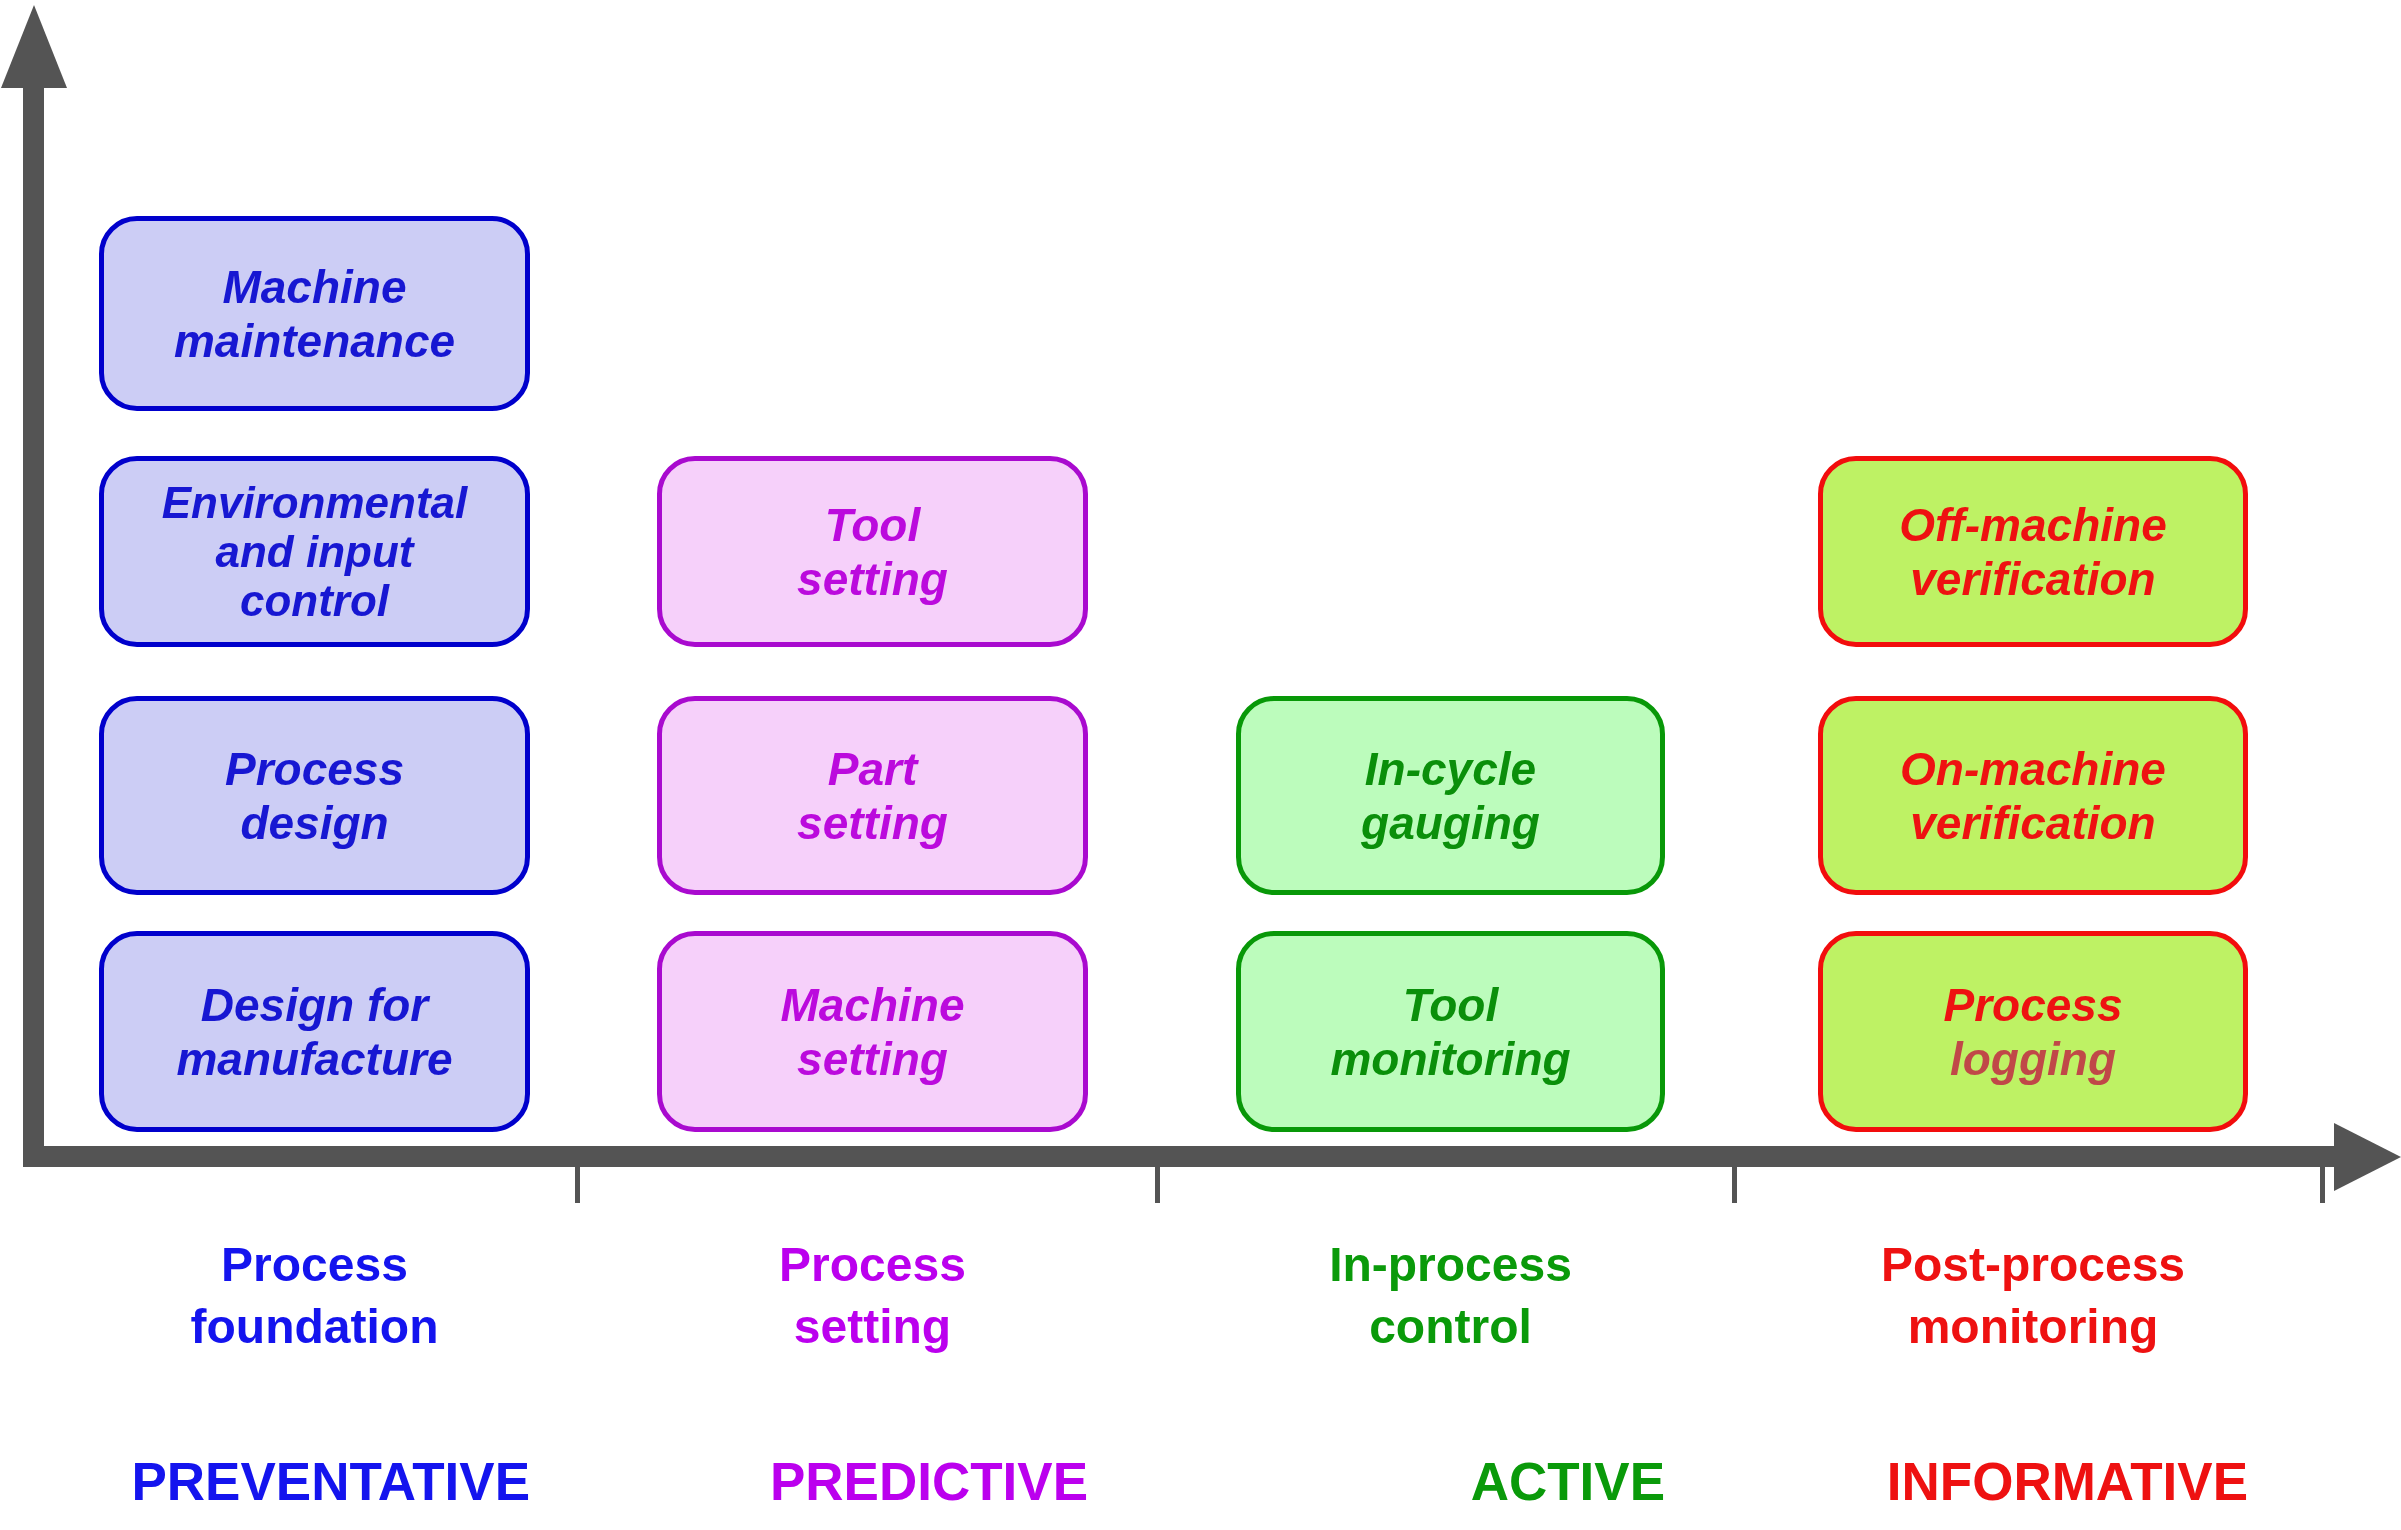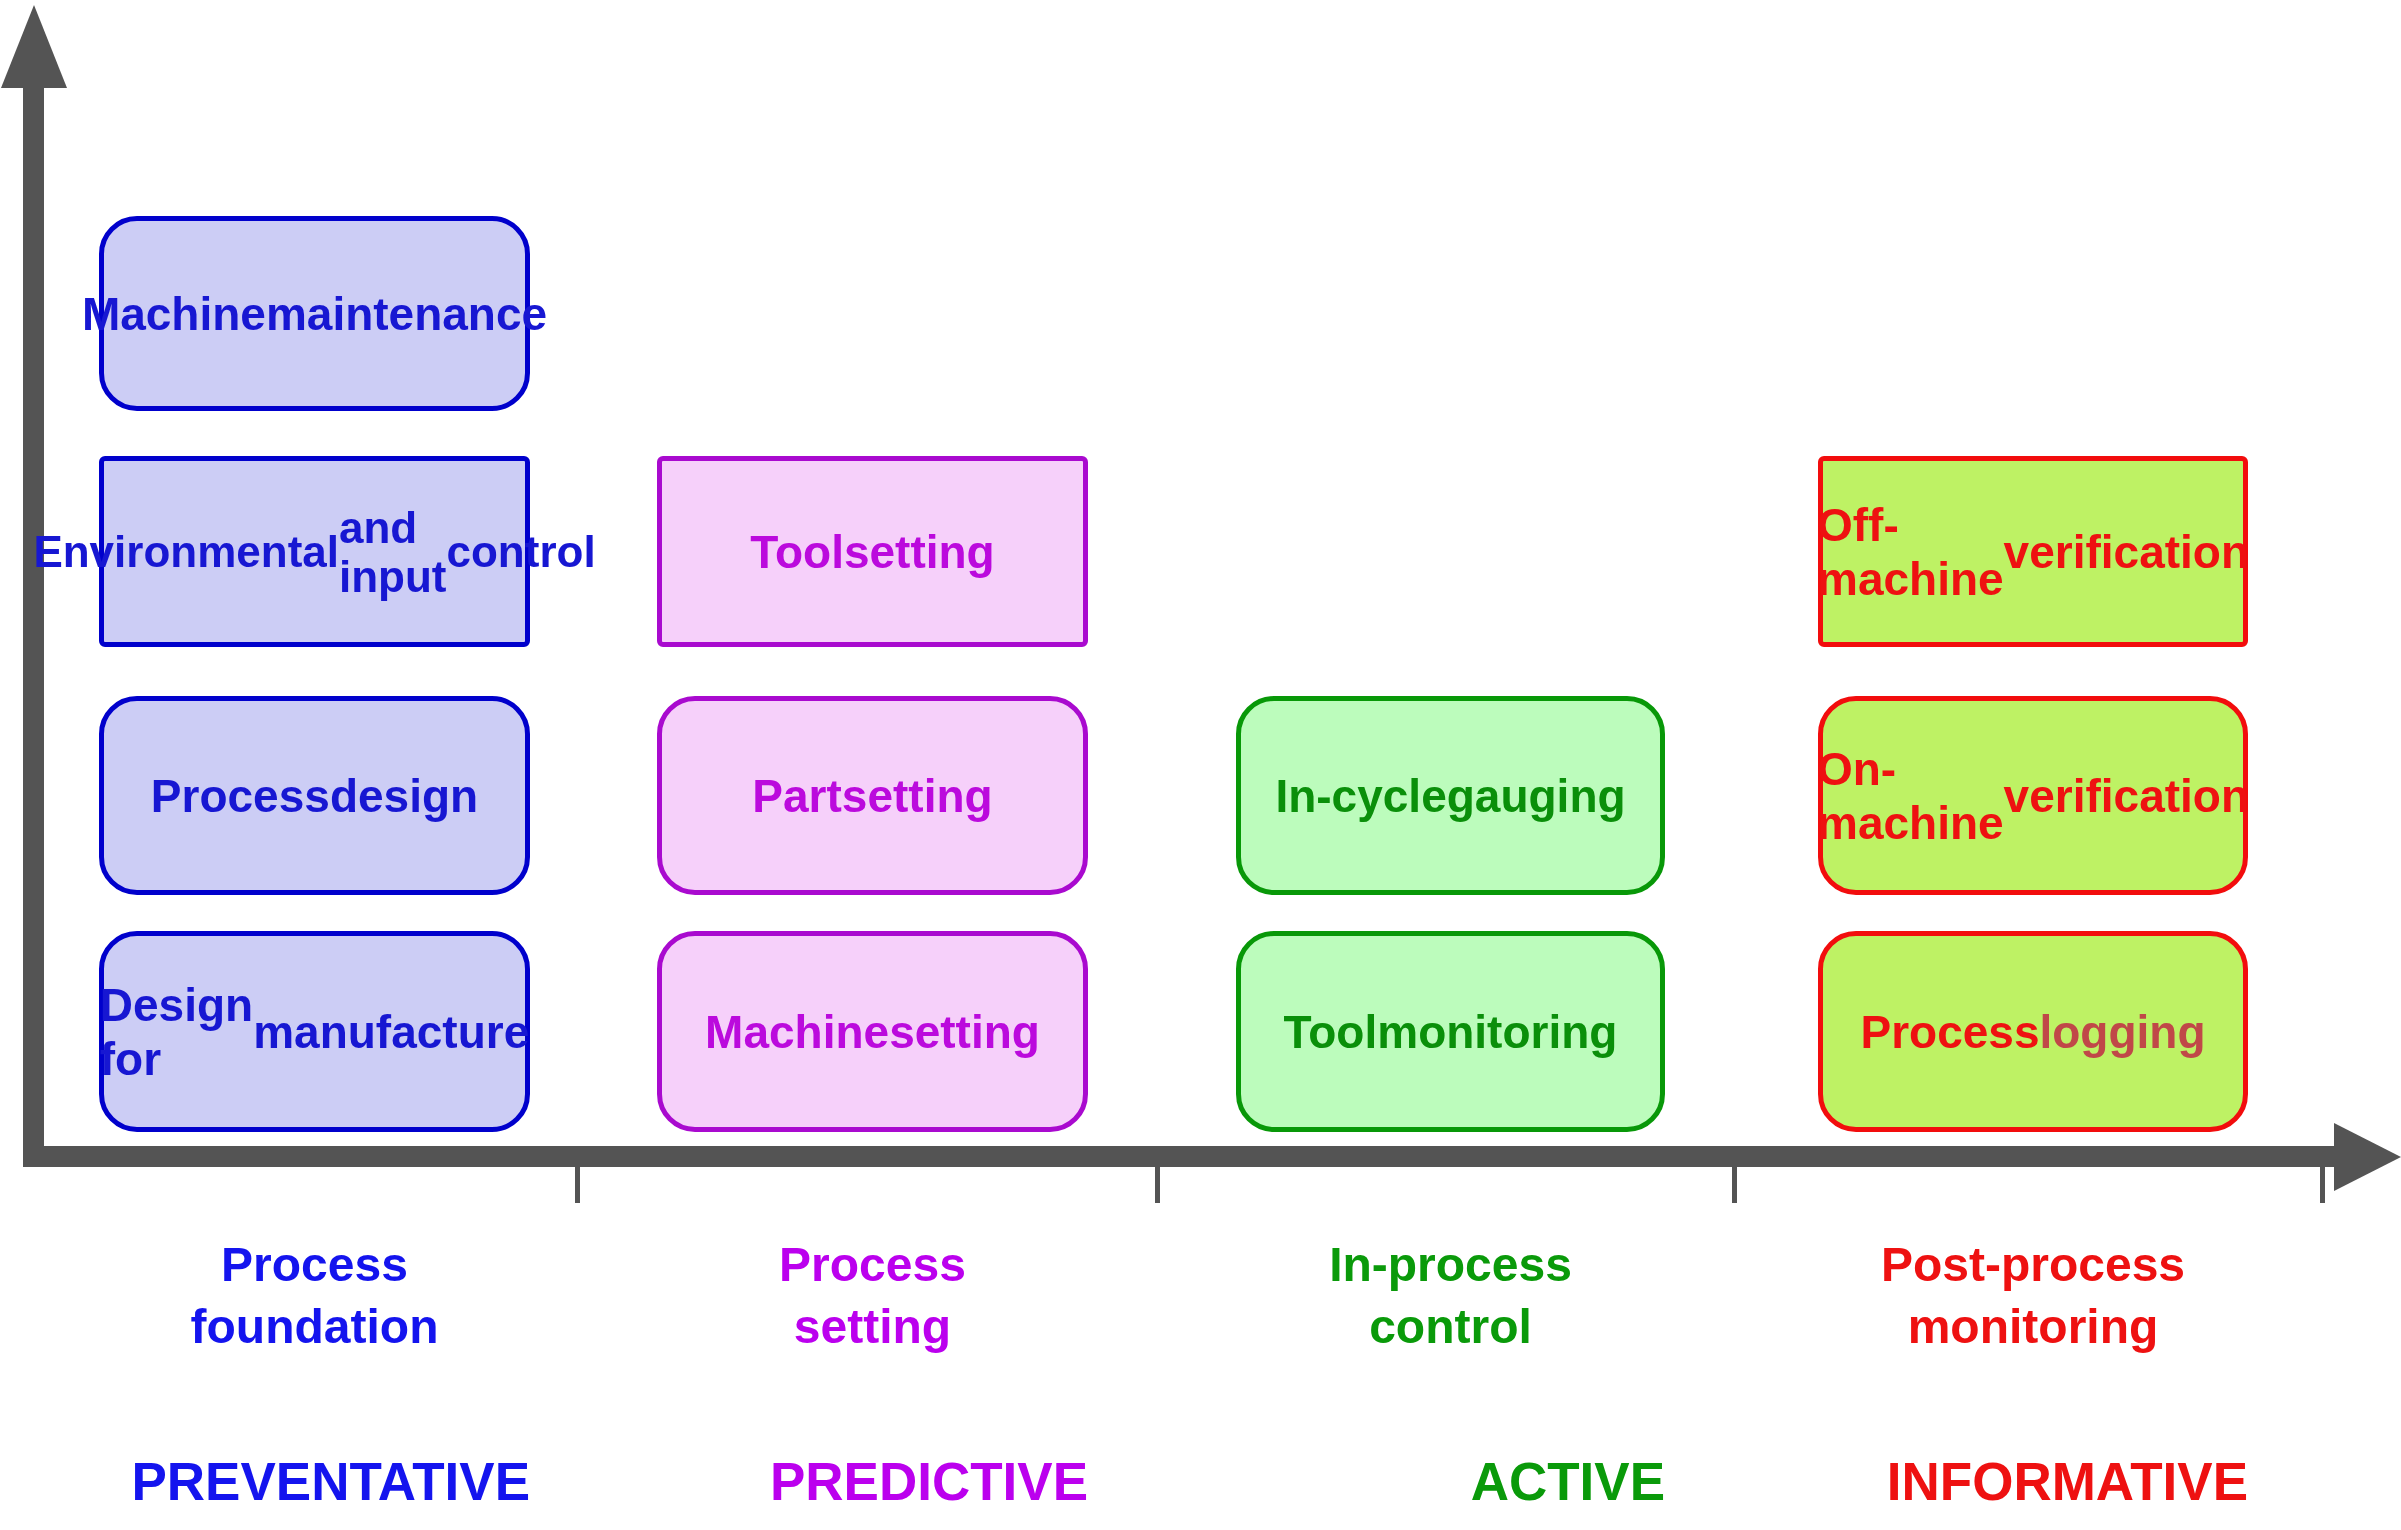--- a/index.html
+++ b/index.html
@@ -21,34 +21,35 @@
     border-top:34px solid transparent;border-bottom:34px solid transparent;
     border-left:67px solid #545454;}
   .tick{position:absolute;top:1167px;width:5px;height:36px;background:#545454;}
   .tick1{left:575px;} .tick2{left:1155px;} .tick3{left:1732px;} .tick4{left:2320px;}
 
   
   .box{
     position:absolute;
     border:5px solid;
     border-radius:38px;
-    display:flex;
+    display:flex;flex-direction:column;
     align-items:center;justify-content:center;
     font-weight:bold;font-size:46px;line-height:54px;
-    text-align:left;
+    text-align:right;
     box-sizing:border-box;
+    font-style:italic;
   }
   .box.three{font-size:44px;line-height:49px;}
 
   .c1{left:99px;width:431px;}
   .c2{left:657px;width:431px;}
   .c3{left:1236px;width:429px;}
   .c4{left:1818px;width:430px;}
   .r1{top:216px;height:195px;}
-  .r2{top:456px;height:191px;border-radius:6px;}
+  .r2{top:456px;height:191px;}
   .r3{top:696px;height:199px;}
   .r4{top:931px;height:201px;}
 
   .blue   {background:#cccdf5;border-color:#0000cc;color:#1717d2;}
   .magenta{background:#f6d0fa;border-color:#a90acf;color:#bb0add;}
   .green  {background:#bcfcbc;border-color:#089808;color:#0a8f0a;}
   .red    {background:#bef264;border-color:#f20d0d;color:#ee1111;}
   .muted  {color:#c04848;}
 
   

